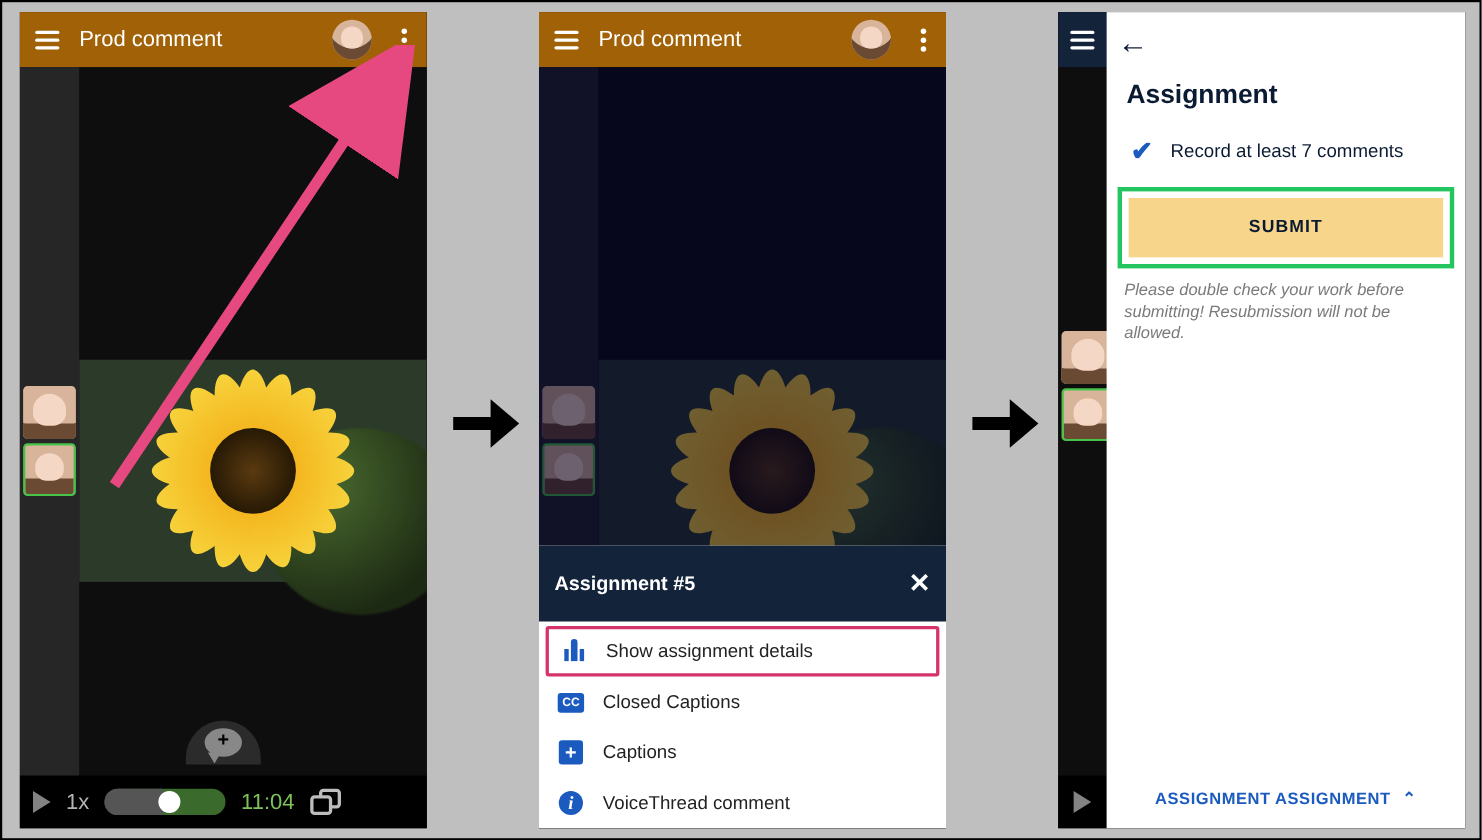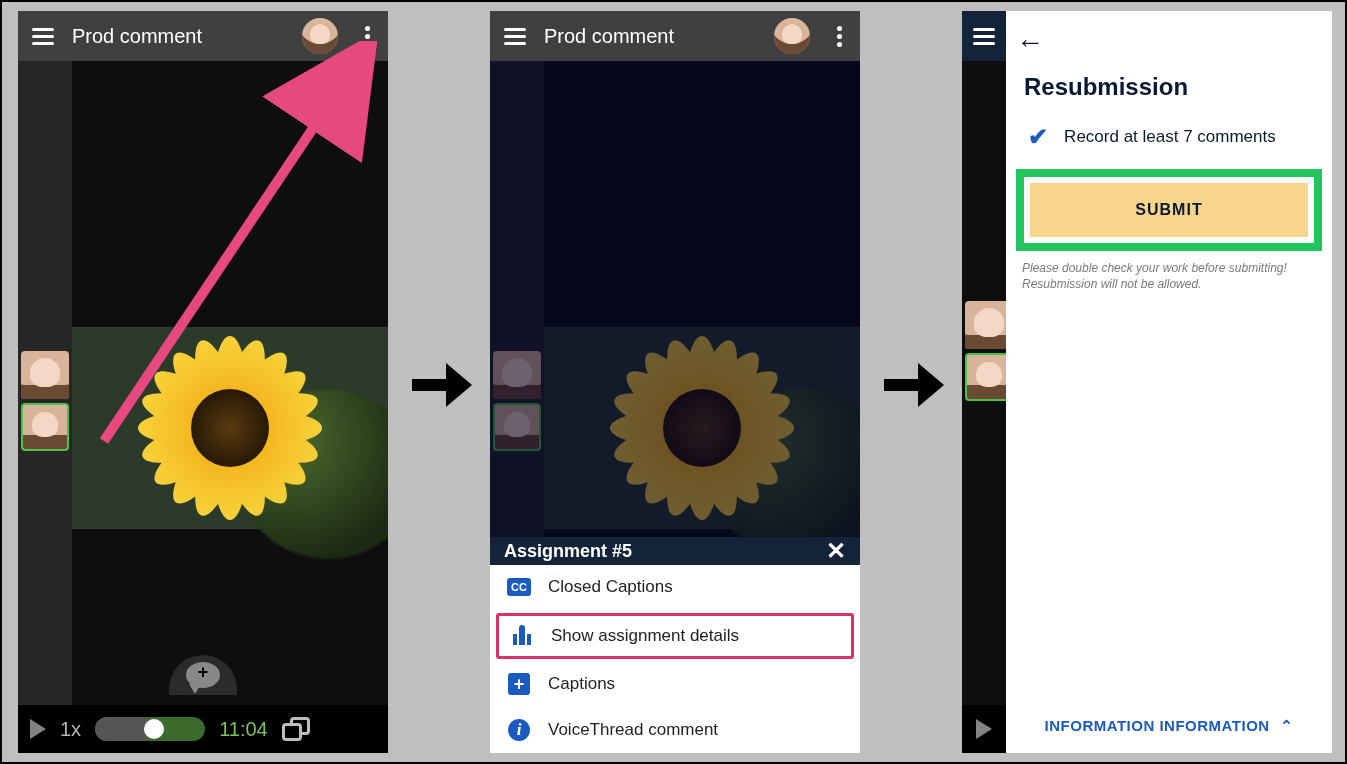--- a/index.html
+++ b/index.html
@@ -29,21 +29,21 @@
   .phone1 { left: 16px; }
   .phone2 { left: 488px; }
   .phone3 { left: 960px; }
   .dark-overlay {
     position:absolute; inset:0; background: rgba(0,0,40,0.55); z-index: 5;
     pointer-events: none;
   }
   
   .p-header {
     height: 50px;
-    background: #404040;
+    background: #a16207;
     display: flex;
     align-items: center;
     gap: 14px;
     padding: 0 6px 0 10px;
     color: #fff;
     position: relative;
     z-index: 2;
   }
   .burger, .kebab { width:30px; display:flex; flex-direction:column; align-items:center; justify-content:center; gap:4px; cursor:pointer; }
   .burger span { display:block; width:22px; height:3px; background:#fff; border-radius:2px;}
@@ -131,21 +131,21 @@
   }
   
   .pink-arrow { position:absolute; left:76px; top:30px; z-index:8; pointer-events:none;}
 
   
   .sheet {
     position:absolute; left:0; right:0; bottom:0; background:#fff; z-index:9;
   }
   .sheet-head {
     background:#13233a; color:#fff; display:flex; align-items:center; justify-content:space-between;
-    padding:0 14px; font-weight:700; font-size:18px;
+    padding:20px 14px; font-weight:700; font-size:18px;
   }
   .close-x { font-size:24px; font-weight:900; color:#fff; cursor:pointer; }
   .sheet-row {
     display:flex; align-items:center; gap:16px; padding:12px 16px; color:#222; font-size:17px;
     cursor:pointer;
   }
   .sheet-row .ic { width:26px; display:flex; justify-content:center; }
   .sheet-row.hl { border:3px solid #d6336c; border-radius:3px; margin:4px 6px 2px; padding:9px 10px;}
   .ic-cc { width:24px; height:18px; background:#1b5bbf; color:#fff; font-size:11px; font-weight:700; display:flex; align-items:center; justify-content:center; border-radius:3px;}
   .ic-plus { width:22px; height:22px; background:#1b5bbf; color:#fff; display:flex; align-items:center; justify-content:center; border-radius:3px; font-size:18px; font-weight:900;}
@@ -155,23 +155,23 @@
   .white-panel {
     position:absolute; top:0; bottom:0; right:0; left:44px; background:#fff; z-index:9;
     display:flex; flex-direction:column;
   }
   .strip { position:absolute; left:0; top:0; bottom:0; width:44px; background:#0e0e0e; z-index:8;}
   .strip .p-header-mini { height:50px; background:#13233a; display:flex; align-items:center; justify-content:center;}
   .white-panel .back { padding:12px 10px 0; font-size:28px; color:#0b1a33; cursor:pointer;}
   .white-panel h2 { padding:18px 18px 18px; color:#0b1a33; font-size:24px; font-weight:800;}
   .req-row { display:flex; align-items:center; gap:16px; padding:4px 22px 18px; color:#0b1a33; font-size:17px;}
   .chk { color:#1b5bbf; font-size:24px; font-weight:900; }
-  .submit-wrap { margin:0 10px; border:8px solid #22c55e; padding:6px;}
+  .submit-wrap { margin:0 10px; border:4px solid #22c55e; padding:6px;}
   .submit-btn { width:100%; background:#f7d58a; color:#0b1a33; font-weight:800; letter-spacing:1px; padding:18px 0; text-align:center; border:none; font-size:16px; cursor:pointer;}
-  .hint { padding:10px 16px; color:#7a7a7a; font-style:italic; font-size:12px; line-height:1.3;}
+  .hint { padding:10px 16px; color:#7a7a7a; font-style:italic; font-size:15px; line-height:1.3;}
   .ai-footer { margin-top:auto; padding:18px 10px; text-align:center; color:#1b5bbf; font-weight:800; letter-spacing:.5px; font-size:15px; cursor:pointer;}
   .ai-footer .caret-up { margin-left:6px; }
 
   
   .big-arrow { position:absolute; top:355px; z-index:5; }
   .ba1 { left:408px; }
   .ba2 { left:880px; }
 
   
   .strip .play-bottom{
@@ -299,39 +299,39 @@
             <div class="petal" style="transform: translate(-50%, -100%) rotate(342deg);"></div>
           </div>
         <div class="center-disc"></div>
       </div>
       <div class="dark-overlay"></div>
       <div class="sheet">
         <div class="sheet-head">
           <span>Assignment #5</span>
           <span class="close-x">✕</span>
         </div>
-        <div class="sheet-row">
-          <span class="ic">
-              <span class="ic-cc">CC</span>
-            </span>
-          <span>Closed Captions</span>
-        </div>
         <div class="sheet-row hl">
           <span class="ic">
               <svg width="24" height="22" viewBox="0 0 24 22">
                 <rect x="3" y="9" width="4" height="11" fill="#1b5bbf"></rect>
                 <rect x="17" y="9" width="4" height="11" fill="#1b5bbf"></rect>
                 <rect x="9" y="4" width="6" height="16" fill="#1b5bbf"></rect>
                 <circle cx="12" cy="3" r="3" fill="#1b5bbf"></circle>
               </svg>
             </span>
           <span>Show assignment details</span>
         </div>
         <div class="sheet-row">
           <span class="ic">
+              <span class="ic-cc">CC</span>
+            </span>
+          <span>Closed Captions</span>
+        </div>
+        <div class="sheet-row">
+          <span class="ic">
               <span class="ic-plus">+</span>
             </span>
           <span>Captions</span>
         </div>
         <div class="sheet-row">
           <span class="ic">
               <span class="ic-info">i</span>
             </span>
           <span>VoiceThread comment</span>
         </div>
@@ -349,31 +349,31 @@
           </div>
       </div>
       <div class="thumb t1" style="top:290px"></div>
       <div class="thumb t2" style="top:342px"></div>
       <div class="play-bottom">
         <div class="play-tri"></div>
       </div>
     </div>
     <div class="white-panel">
       <div class="back">←</div>
-      <h2>Resubmission</h2>
+      <h2>Assignment</h2>
       <div class="req-row">
         <span class="chk">✔</span>
         <span>Record at least 7 comments</span>
       </div>
       <div class="submit-wrap">
         <button class="submit-btn">SUBMIT</button>
       </div>
       <div class="hint">Please double check your work before submitting!  Resubmission will not be allowed.</div>
       <div class="ai-footer">
-        <span>INFORMATION INFORMATION</span>
+        <span>ASSIGNMENT ASSIGNMENT</span>
         <span class="caret-up">⌃</span>
       </div>
     </div>
   </div>
 
   <svg class="big-arrow ba1" width="64" height="56">
     <path d="M2 22 H36 V6 L62 28 L36 50 V34 H2 Z" fill="#000"></path>
   </svg>
   <svg class="big-arrow ba2" width="64" height="56">
     <path d="M2 22 H36 V6 L62 28 L36 50 V34 H2 Z" fill="#000"></path>

